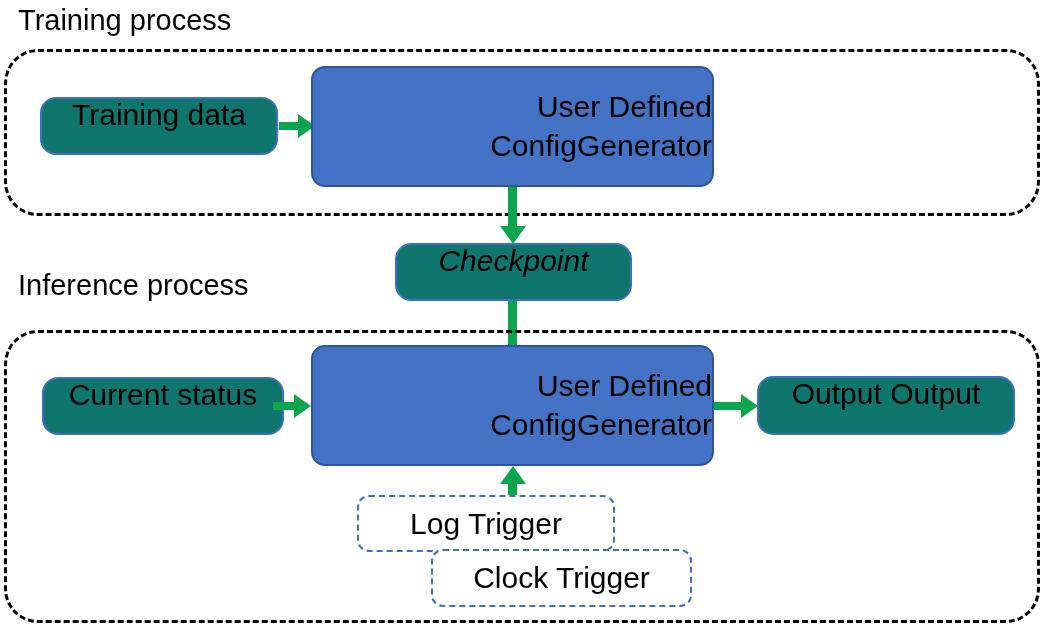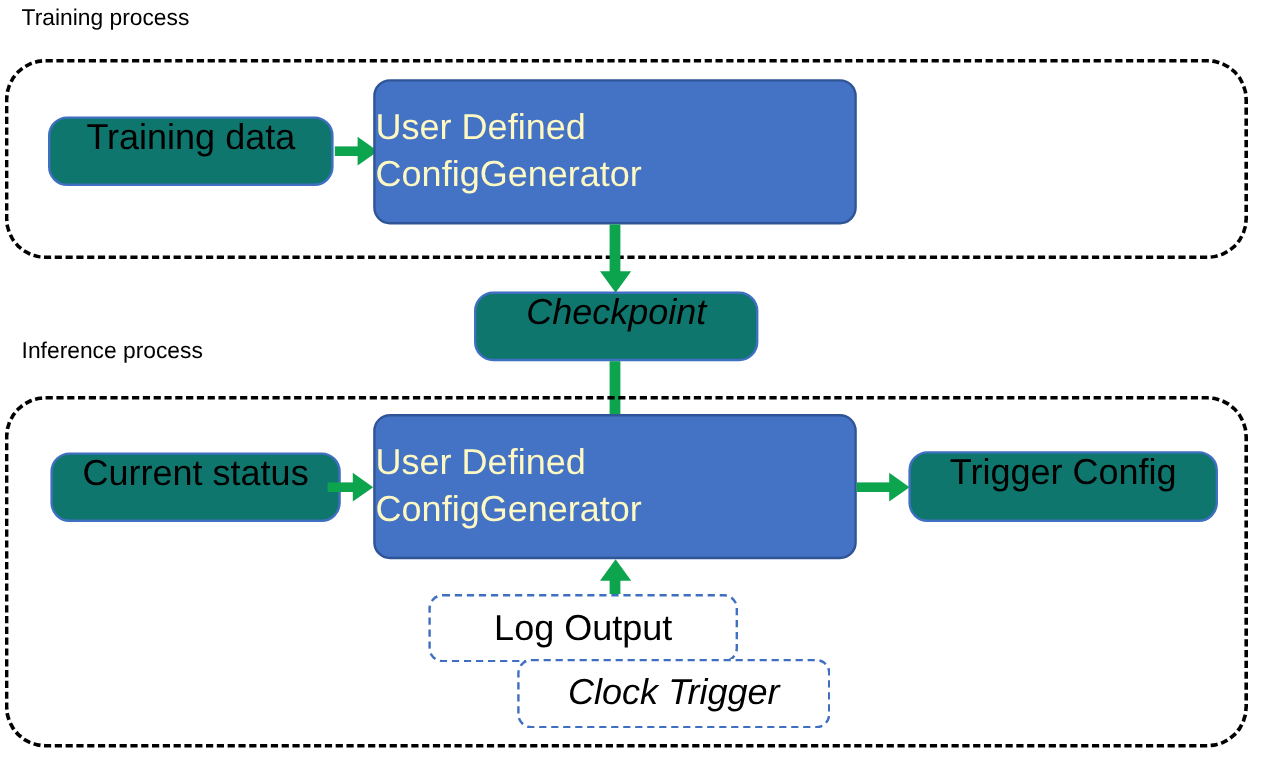--- a/index.html
+++ b/index.html
@@ -14,21 +14,21 @@
     position: relative;
     width: 1057px;
     height: 631px;
     background: #ffffff;
     overflow: hidden;
   }
   .abs { position: absolute; }
 
   
   .section-title {
-    font-size: 19px;
+    font-size: 29px;
     line-height: 1;
     color: #000000;
     white-space: nowrap;
     letter-spacing: 0px;
   }
 
   
   .process-container {
     border: 3px dashed #000000;
     border-radius: 34px;
@@ -51,23 +51,23 @@
   }
 
   
   .node-primary {
     box-sizing: border-box;
     background: #4472c4;
     border: 2px solid #2f5597;
     border-radius: 14px;
     display: flex;
     flex-direction: column;
-    align-items: flex-start;
+    align-items: flex-end;
     justify-content: center;
-    color: #fef9c3;
+    color: #000000;
     font-size: 30px;
     line-height: 1.28;
     white-space: nowrap;
   }
 
   
   .node-trigger {
     box-sizing: border-box;
     background: #ffffff;
     border: 2px dashed #3f6fc0;
@@ -143,21 +143,21 @@
 
   <div class="abs node" style="left:395px; top:243px; width:237px; height:58px;font-style:italic;">
     <span>Checkpoint</span>
   </div>
 
   <div class="abs arrow-v" style="left:500px; top:301px; width:26px; height:64px;">
     <div class="arrow-shaft-v" style="left:8px; top:0px; height:48px;"></div>
     <div class="arrow-head head-down" style="left:0px; top:45px;"></div>
   </div>
 
-  <div class="abs section-title" style="left:18px; top:283px;">Inference process</div>
+  <div class="abs section-title" style="left:18px; top:271px;">Inference process</div>
 
   <div class="abs process-container" style="left:4px; top:330px; width:1036px; height:293px;"></div>
 
   <div class="abs node" style="left:42px; top:377px; width:242px; height:58px;">
     <span>Current status</span>
   </div>
 
   <div class="abs arrow-h" style="left:273px; top:394px; width:40px; height:24px;">
     <div class="arrow-shaft-h" style="left:0px; top:8px; width:24px;"></div>
     <div class="arrow-head head-right" style="left:21px; top:0px;"></div>
@@ -167,29 +167,29 @@
     <span>User Defined</span>
     <span>ConfigGenerator</span>
   </div>
 
   <div class="abs arrow-h" style="left:714px; top:394px; width:46px; height:24px;">
     <div class="arrow-shaft-h" style="left:0px; top:8px; width:30px;"></div>
     <div class="arrow-head head-right" style="left:27px; top:0px;"></div>
   </div>
 
   <div class="abs node" style="left:757px; top:376px; width:258px; height:59px;">
-    <span>Trigger Config</span>
+    <span>Output Output</span>
   </div>
 
   <div class="abs arrow-v" style="left:500px; top:466px; width:26px; height:36px;">
     <div class="arrow-shaft-v" style="left:8px; top:14px; height:22px;"></div>
     <div class="arrow-head head-up" style="left:0px; top:0px;"></div>
   </div>
 
   <div class="abs node-trigger" style="left:357px; top:495px; width:258px; height:57px;">
-    <span>Log Output</span>
+    <span>Log Trigger</span>
   </div>
 
-  <div class="abs node-trigger" style="left:431px; top:549px; width:261px; height:58px;font-style:italic;">
+  <div class="abs node-trigger" style="left:431px; top:549px; width:261px; height:58px;">
     <span>Clock Trigger</span>
   </div>
 
 </div>
 
 </body></html>

